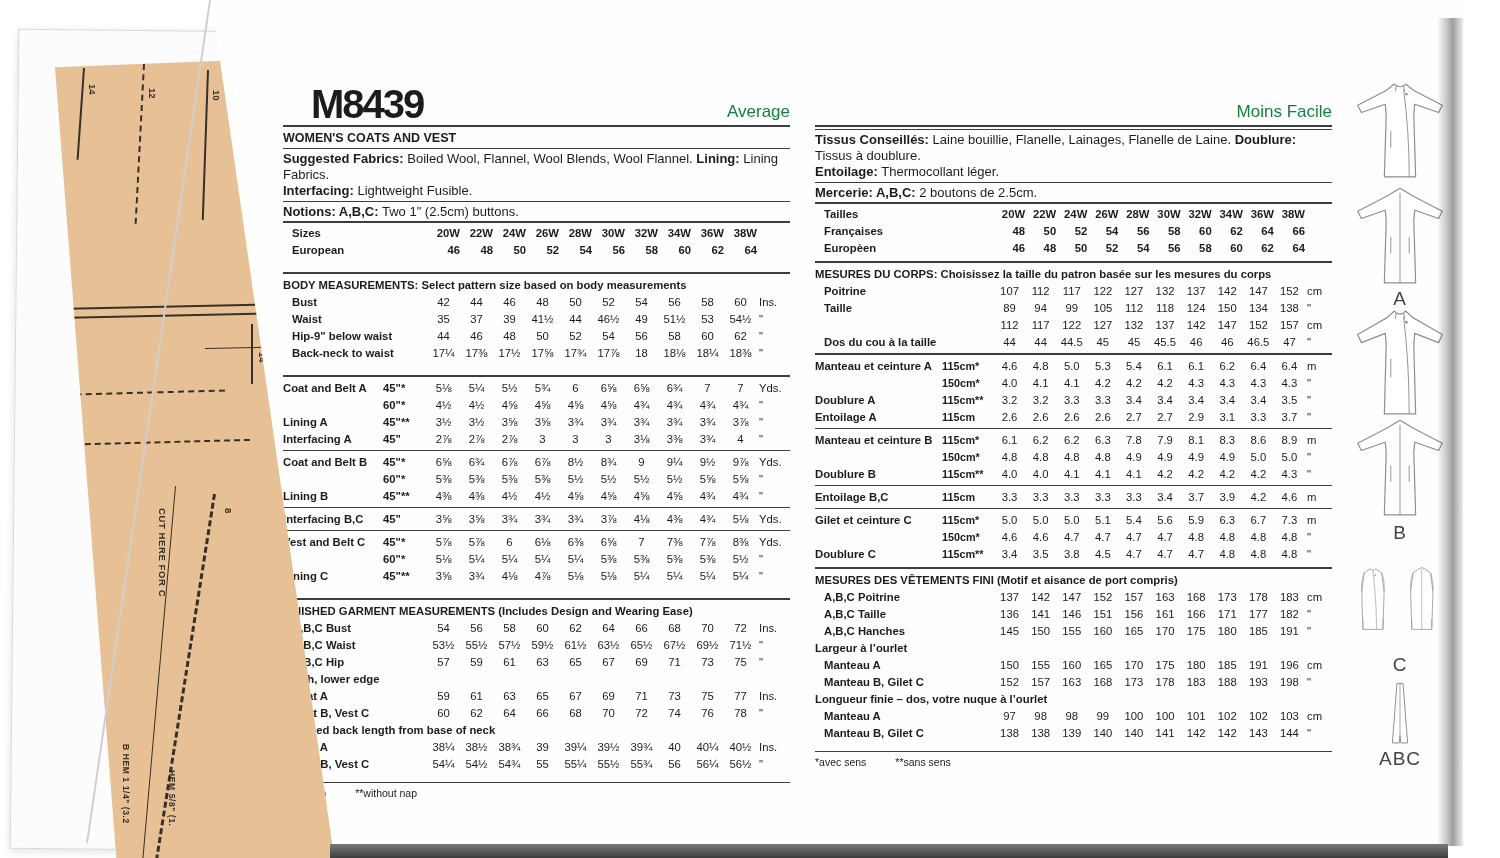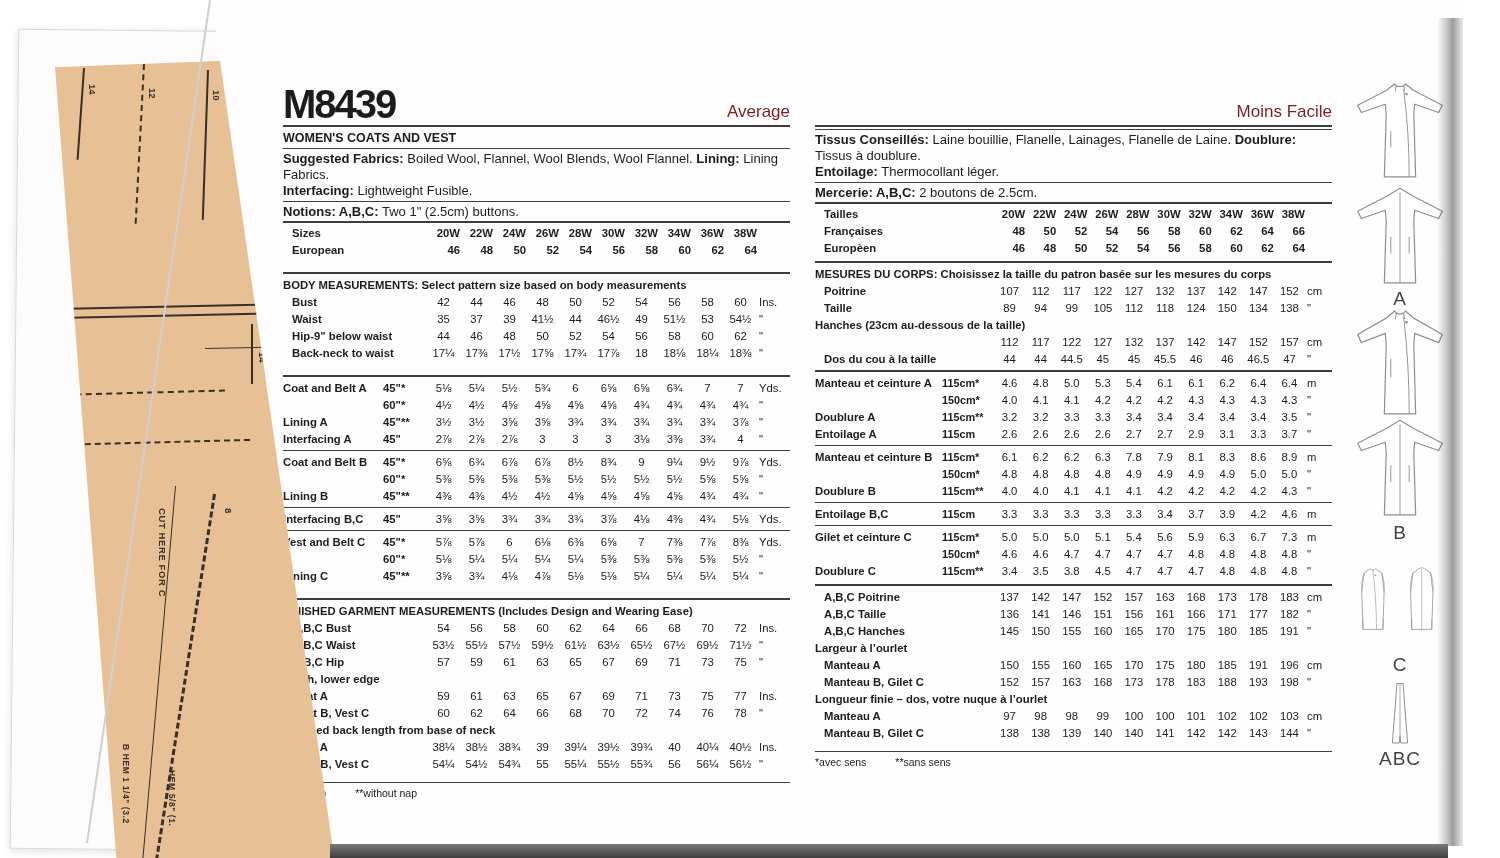--- a/index.html
+++ b/index.html
@@ -34,23 +34,23 @@
       transform:rotate(8.3deg);transform-origin:top left;}
   .shadow-right{position:absolute;left:1437px;top:18px;width:26px;height:828px;
       background:linear-gradient(to right,rgba(0,0,0,0),rgba(0,0,0,.2) 35%,rgba(0,0,0,.38) 60%,rgba(0,0,0,.08));}
   .shadow-bottom{position:absolute;left:330px;top:844px;width:1118px;height:14px;
       background:linear-gradient(#7a7a7a,#3e3e3e);}
 
   
   .col{position:absolute;top:84px;}
   .col-en{left:83px;width:507px;}
   .col-fr{left:615px;width:517px;}
-  .hdr-row{display:flex;justify-content:space-between;align-items:flex-end;height:38px;margin-bottom:3px;}
+  .hdr-row{display:flex;justify-content:space-between;align-items:flex-end;height:38px;margin-bottom:3px;margin-left:28px;}
   .pattern-number{font-size:40px;font-weight:700;letter-spacing:-2px;line-height:.9;}
-  .difficulty{font-size:17px;color:#7f1d1d;}
+  .difficulty{font-size:17px;color:#15803d;}
   .hr{border-top:1.6px solid #3d3d3d;margin:2px 0;}
   .hr.h2{border-top-width:2.4px;}
   .doc-title{font-weight:700;font-size:12.5px;padding:2px 0 1px;}
   .meta{margin:1px 0;font-size:13px;line-height:15.5px;}
   .meta b{font-weight:700;}
 
   
   .ttable{font-size:11.3px;}
   .trow{display:grid;align-items:baseline;line-height:17px;}
   .en .trow{grid-template-columns:100px 44px repeat(10,1fr) 33px;}
@@ -586,21 +586,20 @@
             <div class="val">99</div>
             <div class="val">105</div>
             <div class="val">112</div>
             <div class="val">118</div>
             <div class="val">124</div>
             <div class="val">150</div>
             <div class="val">134</div>
             <div class="val">138</div>
             <div class="unit">"</div>
           </div>
-          <div class="subhead">Hanches (23cm au-dessous de la taille)</div>
           <div class="trow">
             <div class="lbl span"></div>
             <div class="val">112</div>
             <div class="val">117</div>
             <div class="val">122</div>
             <div class="val">127</div>
             <div class="val">132</div>
             <div class="val">137</div>
             <div class="val">142</div>
             <div class="val">147</div>
@@ -785,20 +784,21 @@
             <div class="val">4.5</div>
             <div class="val">4.7</div>
             <div class="val">4.7</div>
             <div class="val">4.7</div>
             <div class="val">4.8</div>
             <div class="val">4.8</div>
             <div class="val">4.8</div>
             <div class="unit">"</div>
           </div>
           <div class="rule thick gap"></div>
+          <div class="sec-title">MESURES DES VÊTEMENTS FINI (Motif et aisance de port compris)</div>
           <div class="trow">
             <div class="lbl span">A,B,C Poitrine</div>
             <div class="val">137</div>
             <div class="val">142</div>
             <div class="val">147</div>
             <div class="val">152</div>
             <div class="val">157</div>
             <div class="val">163</div>
             <div class="val">168</div>
             <div class="val">173</div>

